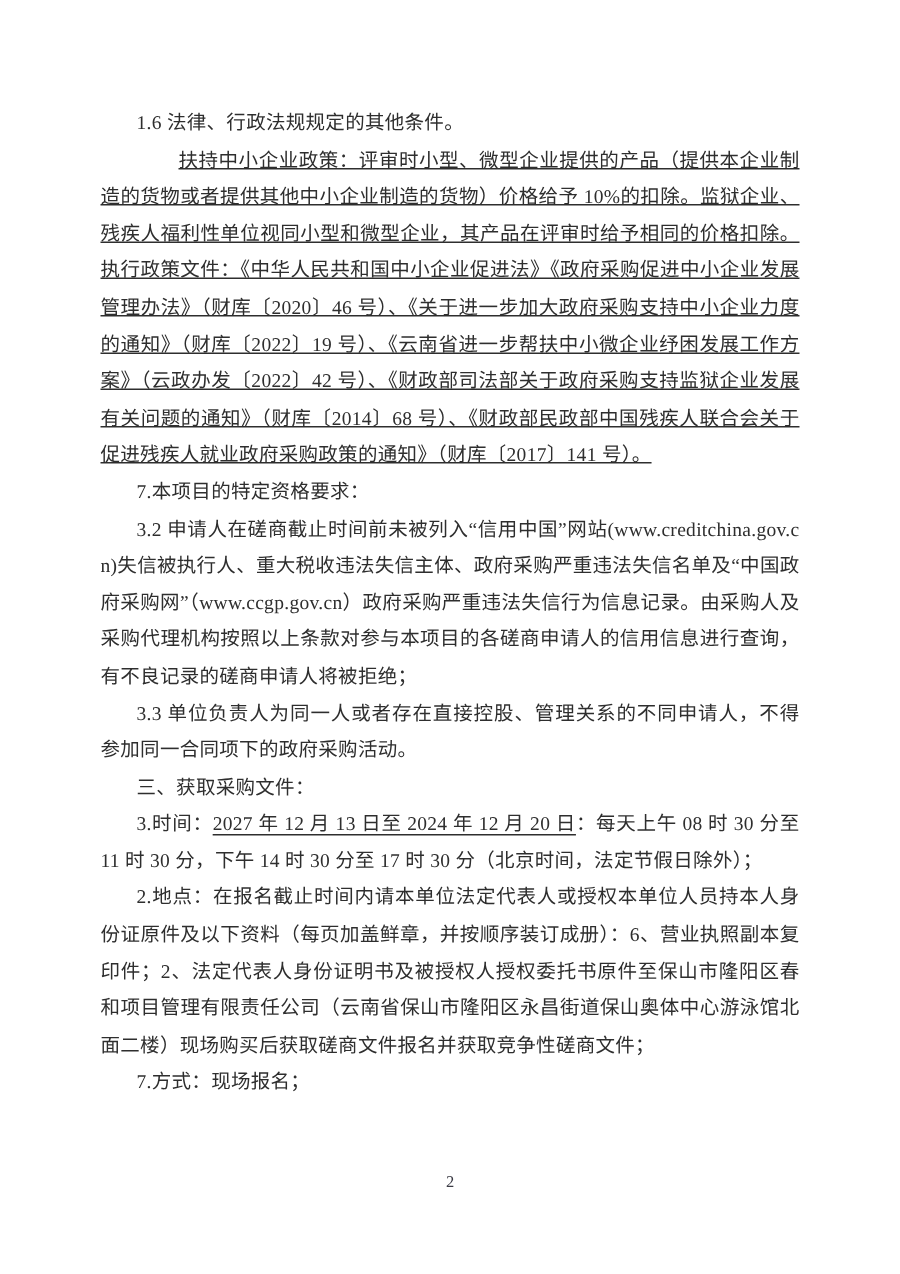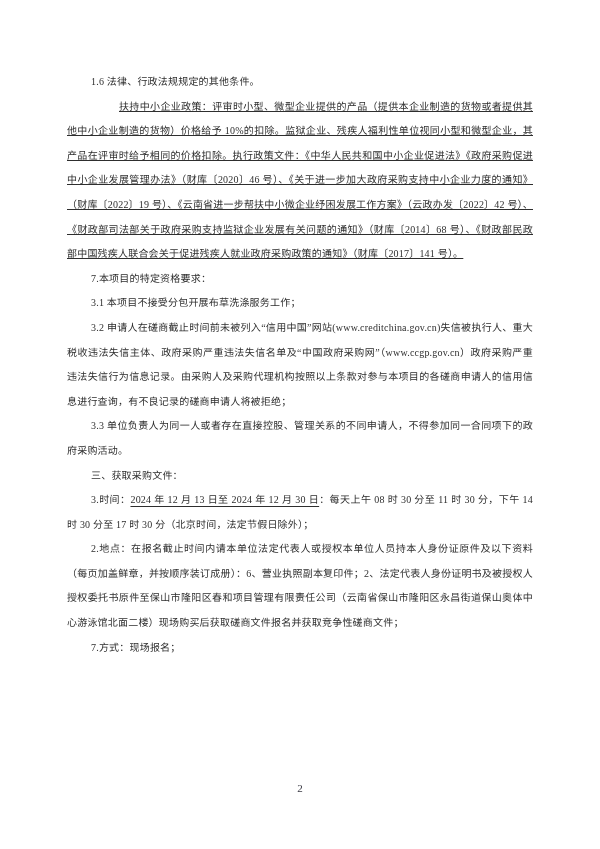--- a/index.html
+++ b/index.html
@@ -18,21 +18,21 @@
     color: #2e2e2e;
   }
   .doc-body {
     position: absolute;
     left: 67px;
     top: 70px;
     width: 466px;
   }
   .doc-body p.para {
     margin: 0;
-    font-size: 10px;
+    font-size: 13px;
     line-height: 24.6px;
     text-align: justify;
     text-indent: 24px;
     letter-spacing: 0.2px;
     word-break: break-all;
   }
   .doc-body p.para.indent-deep {
     text-indent: 52px;
     text-decoration: underline;
   }
@@ -55,24 +55,23 @@
   }
 </style>
 </head>
 <body>
 
 <div class="page">
   <div class="doc-body">
       <p class="para"><span>1.6 法律、行政法规规定的其他条件。</span></p>
       <p class="para indent-deep"><span>扶持中小企业政策：评审时小型、微型企业提供的产品（提供本企业制造的货物或者提供其他中小企业制造的货物）价格给予 10%的扣除。监狱企业、残疾人福利性单位视同小型和微型企业，其产品在评审时给予相同的价格扣除。执行政策文件：《中华人民共和国中小企业促进法》《政府采购促进中小企业发展管理办法》（财库〔2020〕46 号）、《关于进一步加大政府采购支持中小企业力度的通知》（财库〔2022〕19 号）、《云南省进一步帮扶中小微企业纾困发展工作方案》（云政办发〔2022〕42 号）、《财政部司法部关于政府采购支持监狱企业发展有关问题的通知》（财库〔2014〕68 号）、《财政部民政部中国残疾人联合会关于促进残疾人就业政府采购政策的通知》（财库〔2017〕141 号）。</span></p>
       <p class="para"><span>7.本项目的特定资格要求：</span></p>
-      <p class="para"><span>3.1 本项目不接受分包开展布草洗涤服务工作；</span></p>
       <p class="para"><span>3.2 申请人在磋商截止时间前未被列入“信用中国”网站(www.creditchina.gov.cn)失信被执行人、重大税收违法失信主体、政府采购严重违法失信名单及“中国政府采购网”（www.ccgp.gov.cn）政府采购严重违法失信行为信息记录。由采购人及采购代理机构按照以上条款对参与本项目的各磋商申请人的信用信息进行查询，有不良记录的磋商申请人将被拒绝；</span></p>
       <p class="para"><span>3.3 单位负责人为同一人或者存在直接控股、管理关系的不同申请人，不得参加同一合同项下的政府采购活动。</span></p>
       <p class="para bold"><span>三、获取采购文件：</span></p>
-      <p class="para"><span>3.时间：</span><span class="underline">2024 年 12 月 13 日至 2024 年 12 月 30 日</span><span>：每天上午 08 时 30 分至 11 时 30 分，下午 14 时 30 分至 17 时 30 分（北京时间，法定节假日除外）；</span></p>
+      <p class="para"><span>3.时间：</span><span class="underline">2027 年 12 月 13 日至 2024 年 12 月 20 日</span><span>：每天上午 08 时 30 分至 11 时 30 分，下午 14 时 30 分至 17 时 30 分（北京时间，法定节假日除外）；</span></p>
       <p class="para"><span>2.地点：在报名截止时间内请本单位法定代表人或授权本单位人员持本人身份证原件及以下资料（每页加盖鲜章，并按顺序装订成册）：6、营业执照副本复印件；2、法定代表人身份证明书及被授权人授权委托书原件至保山市隆阳区春和项目管理有限责任公司（云南省保山市隆阳区永昌街道保山奥体中心游泳馆北面二楼）现场购买后获取磋商文件报名并获取竞争性磋商文件；</span></p>
       <p class="para"><span>7.方式：现场报名；</span></p>
     </div>
   <div class="footer">
     <span>2</span>
   </div>
 </div>
 
 </body></html>

